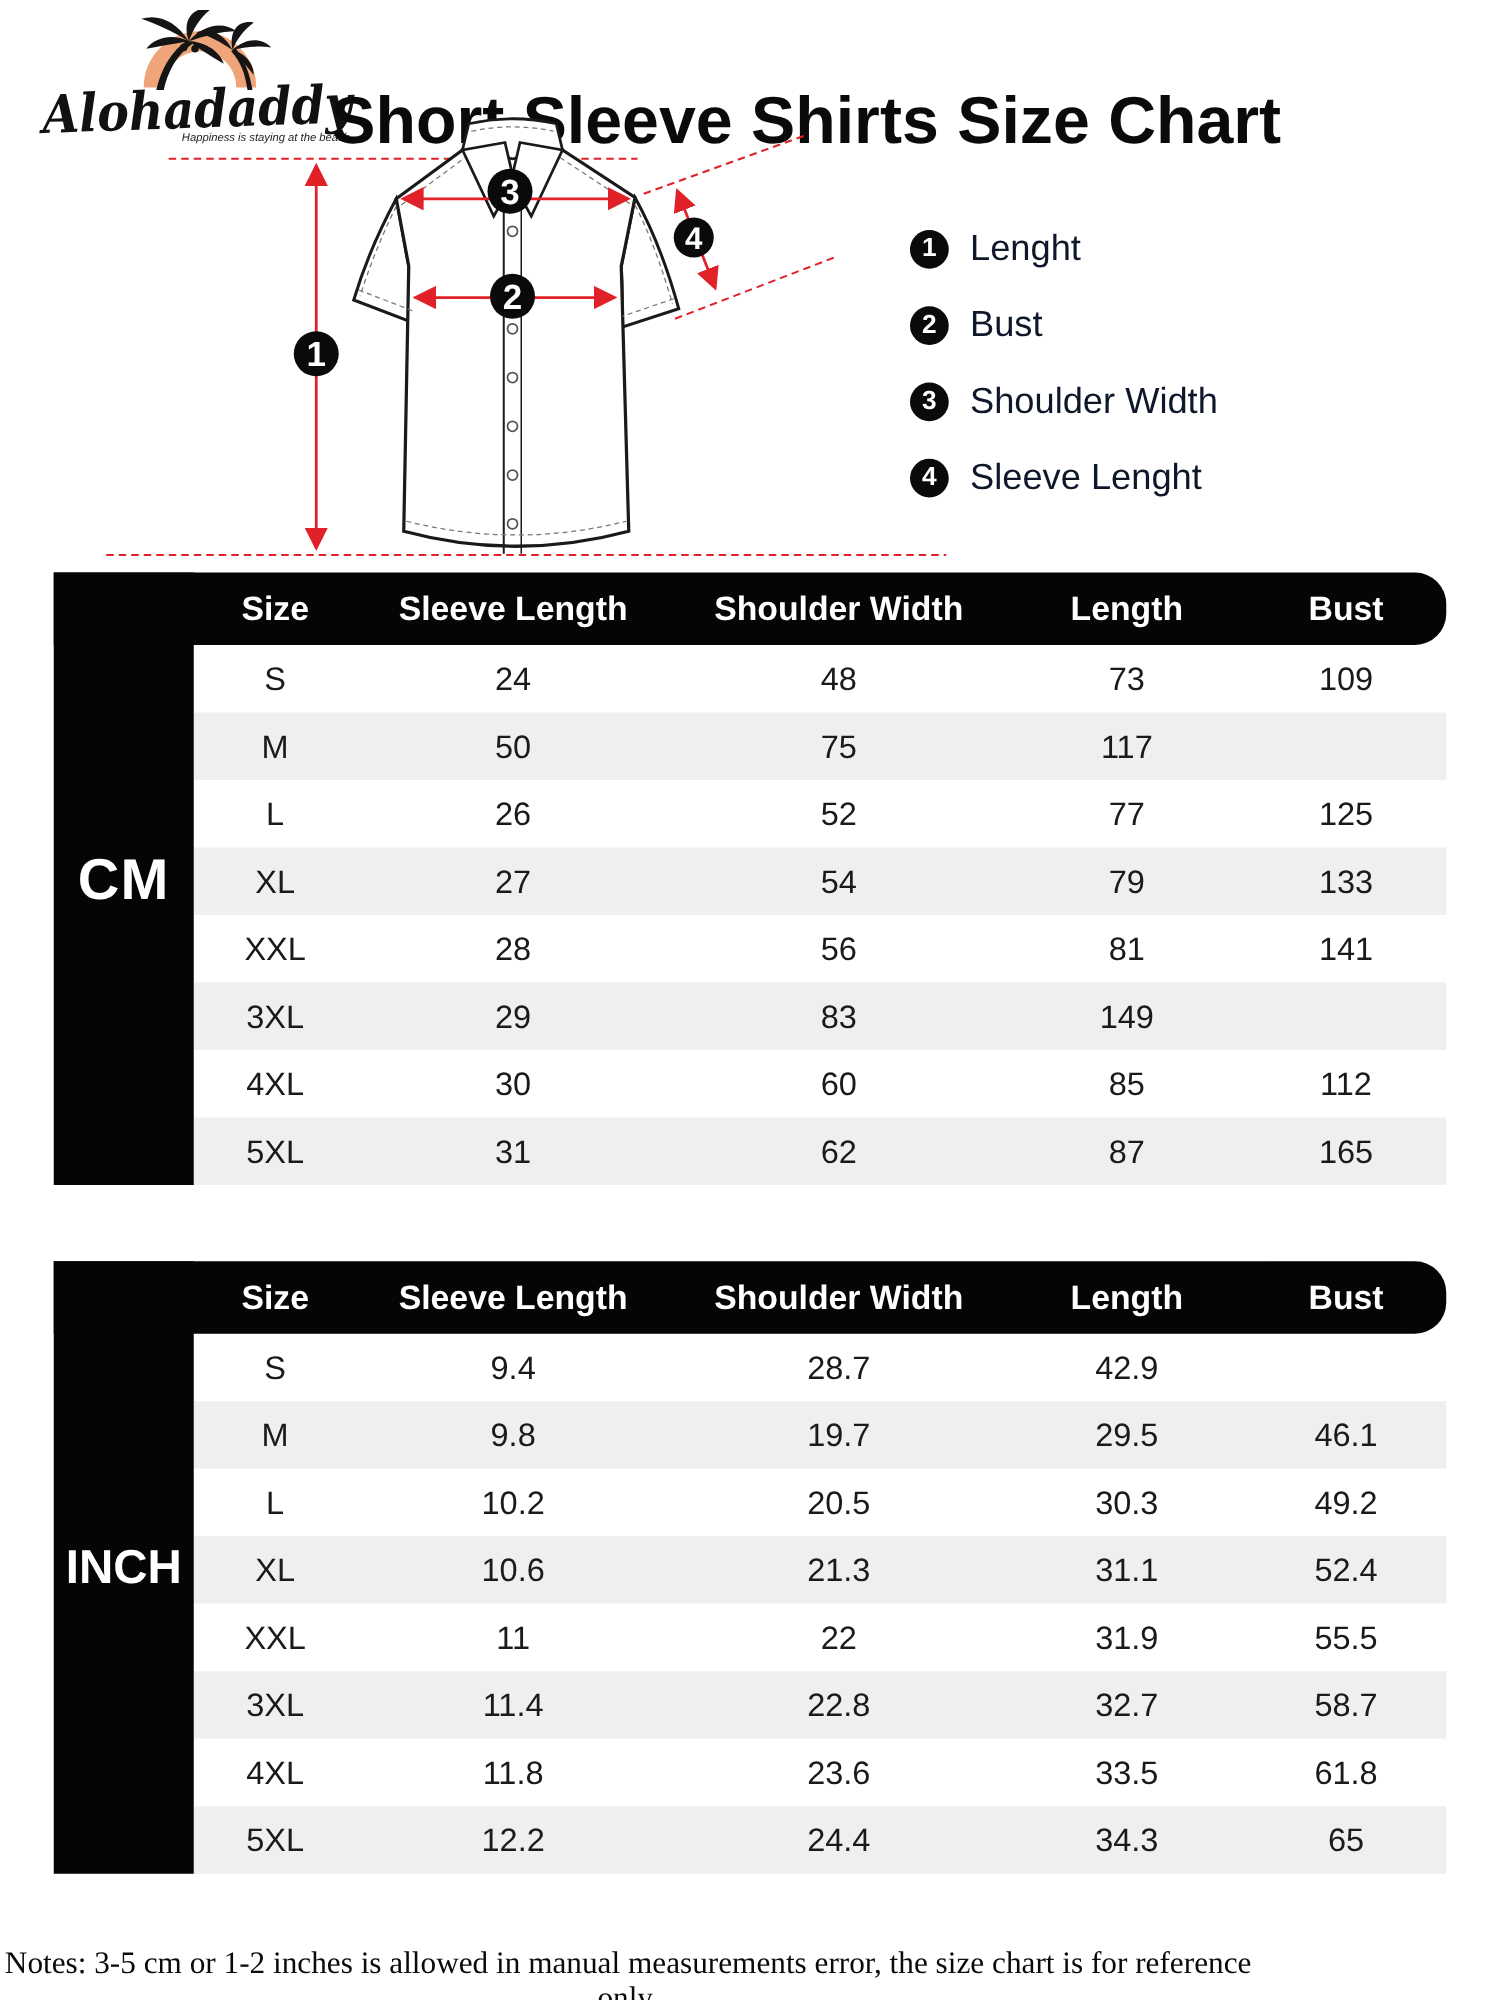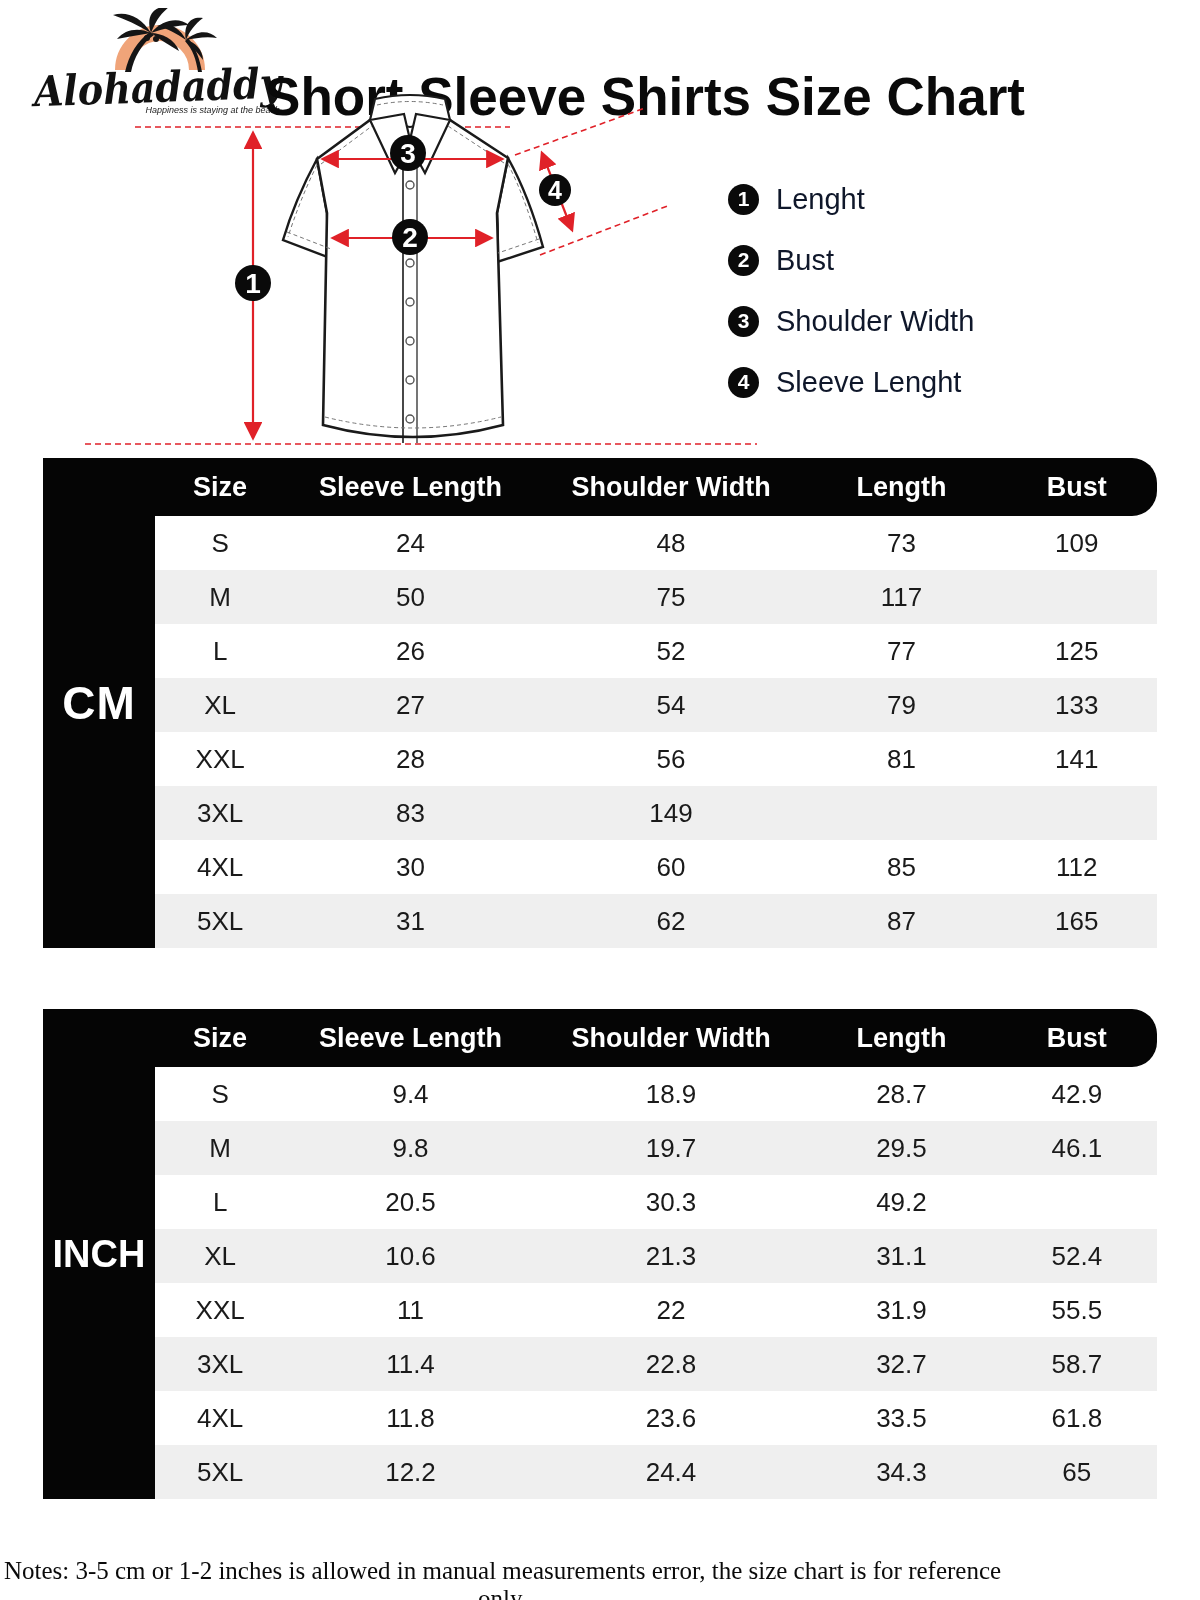--- a/index.html
+++ b/index.html
@@ -211,20 +211,21 @@
         </div>
         <div class="trow">
           <div class="td">XXL</div>
           <div class="td">28</div>
           <div class="td">56</div>
           <div class="td">81</div>
           <div class="td">141</div>
         </div>
         <div class="trow">
           <div class="td">3XL</div>
+          <div class="td">29</div>
           <div class="td">83</div>
           <div class="td">149</div>
         </div>
         <div class="trow">
           <div class="td">4XL</div>
           <div class="td">30</div>
           <div class="td">60</div>
           <div class="td">85</div>
           <div class="td">112</div>
         </div>
@@ -246,33 +247,33 @@
         <div class="th">Size</div>
         <div class="th">Sleeve Length</div>
         <div class="th">Shoulder Width</div>
         <div class="th">Length</div>
         <div class="th">Bust</div>
       </div>
     <div class="tbody">
         <div class="trow">
           <div class="td">S</div>
           <div class="td">9.4</div>
-          <div class="td">18.9</div>
           <div class="td">28.7</div>
           <div class="td">42.9</div>
         </div>
         <div class="trow">
           <div class="td">M</div>
           <div class="td">9.8</div>
           <div class="td">19.7</div>
           <div class="td">29.5</div>
           <div class="td">46.1</div>
         </div>
         <div class="trow">
           <div class="td">L</div>
+          <div class="td">10.2</div>
           <div class="td">20.5</div>
           <div class="td">30.3</div>
           <div class="td">49.2</div>
         </div>
         <div class="trow">
           <div class="td">XL</div>
           <div class="td">10.6</div>
           <div class="td">21.3</div>
           <div class="td">31.1</div>
           <div class="td">52.4</div>

